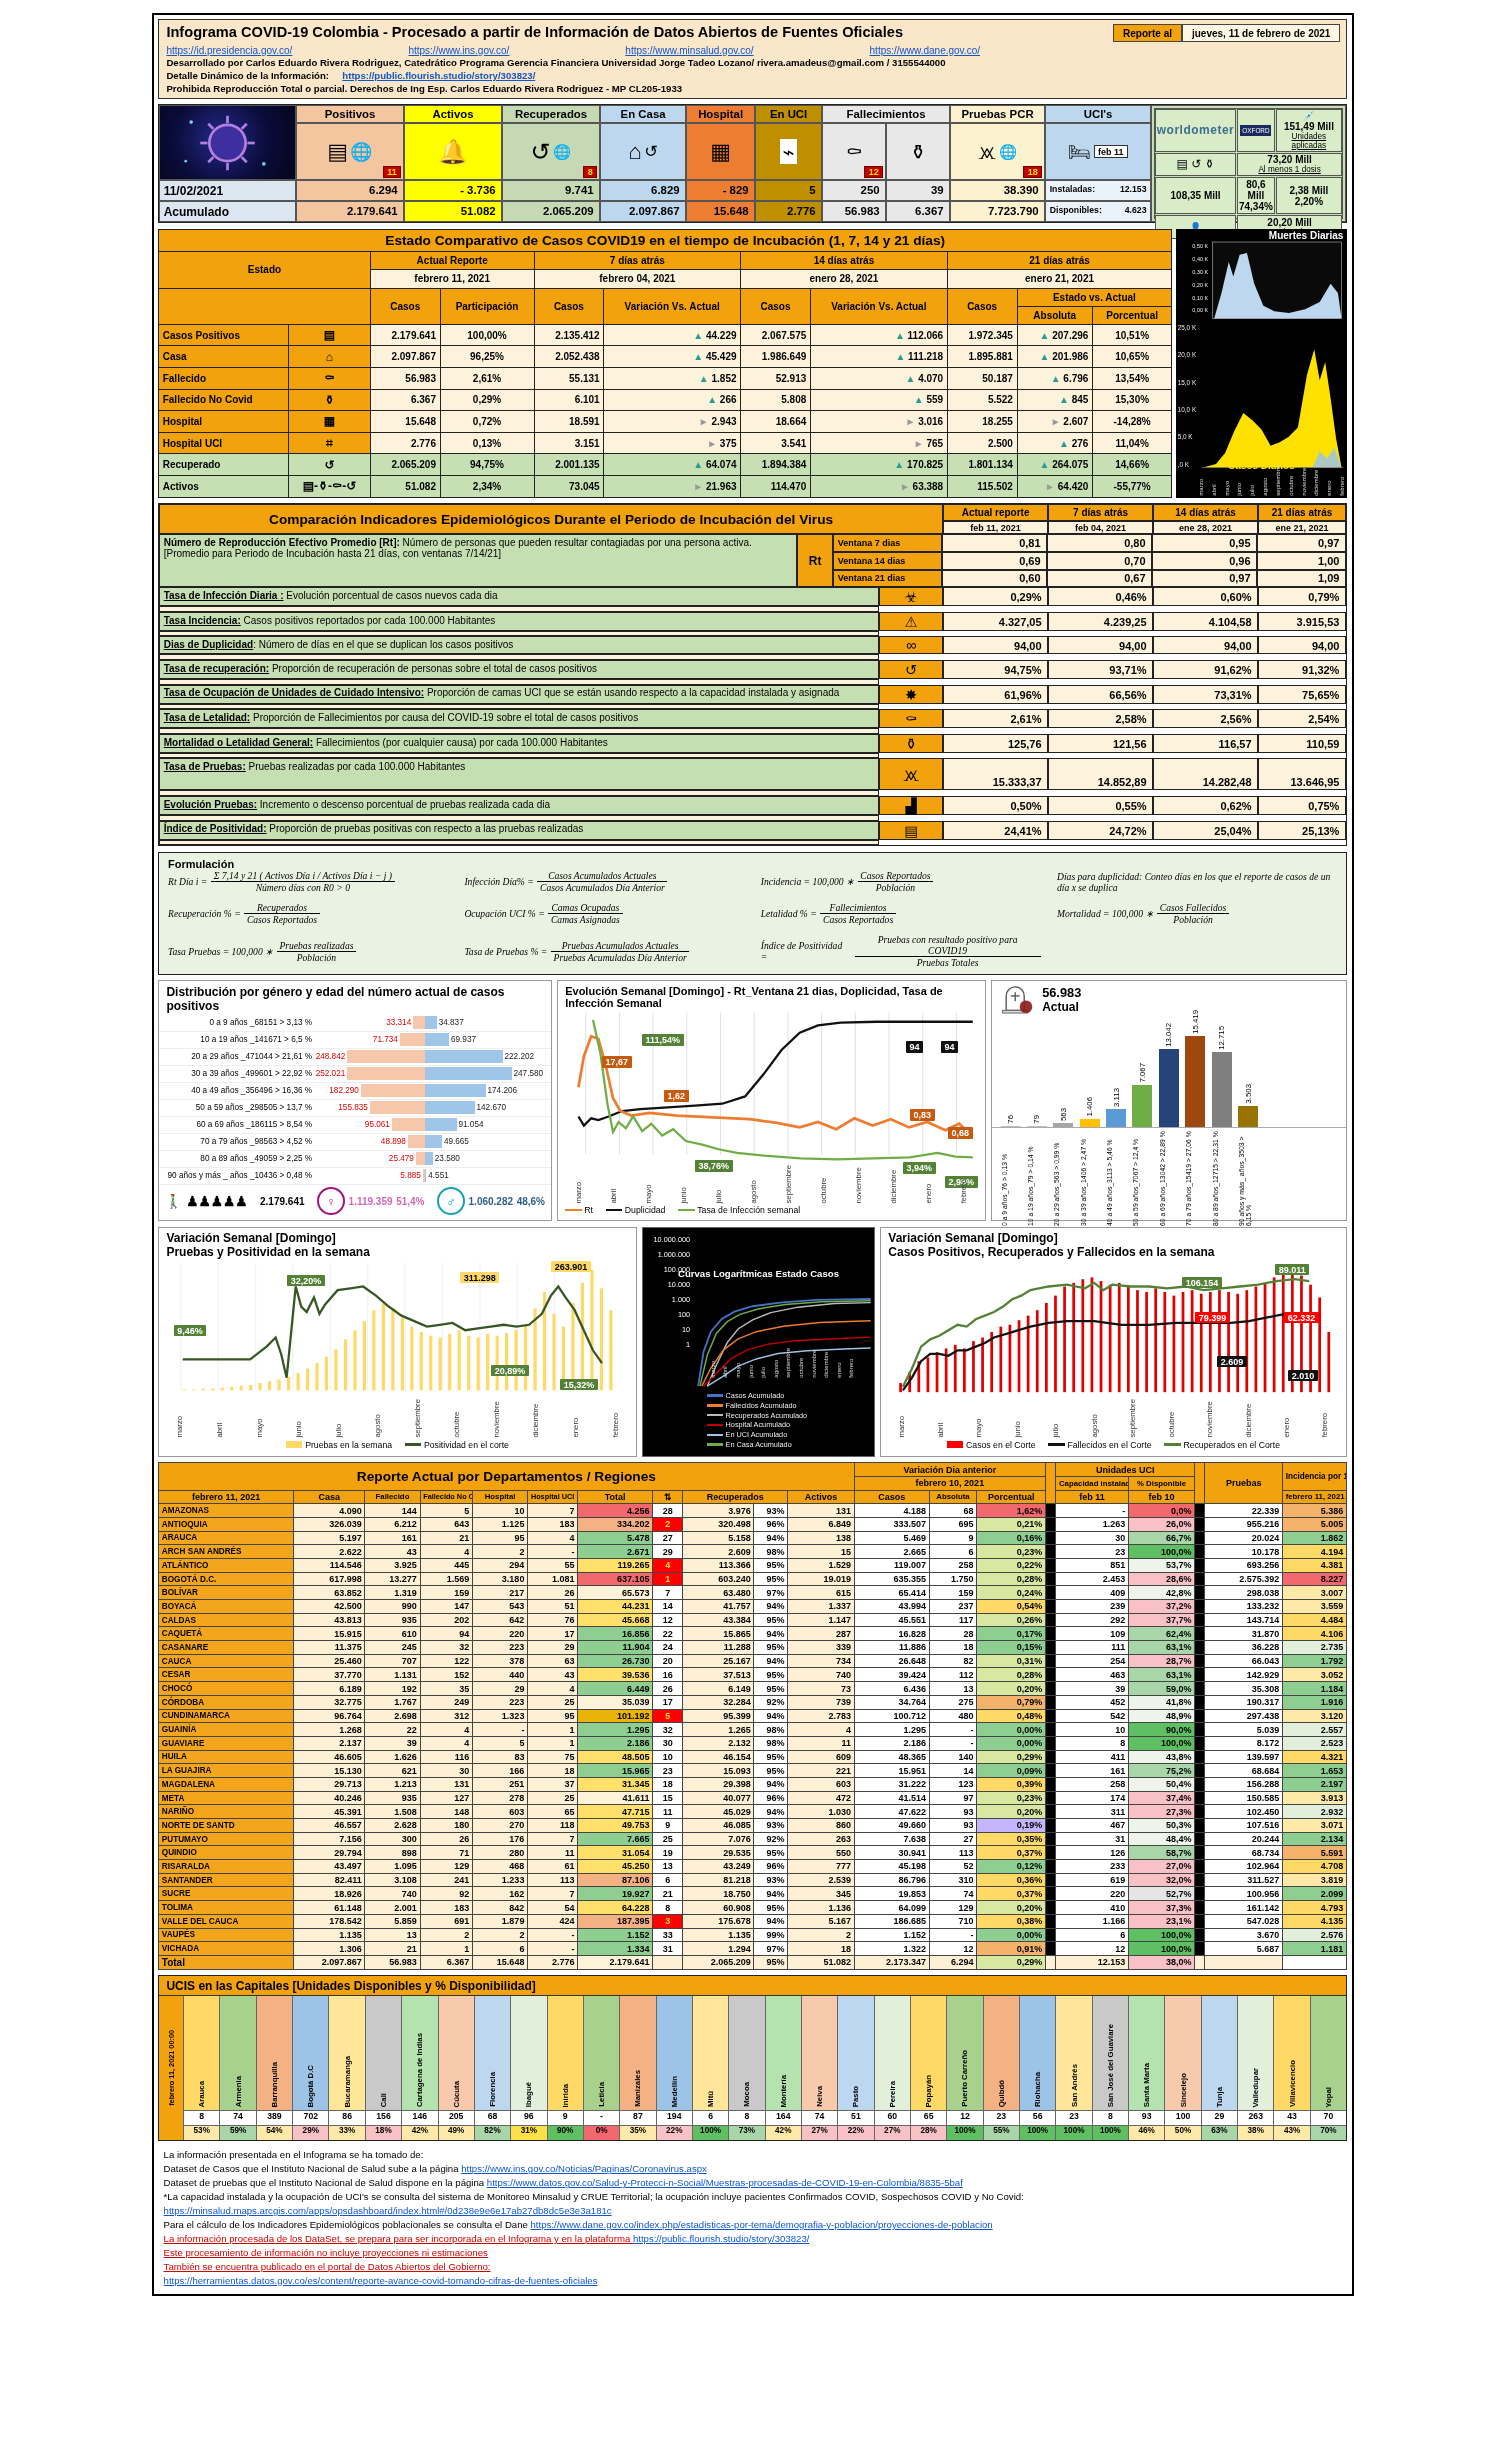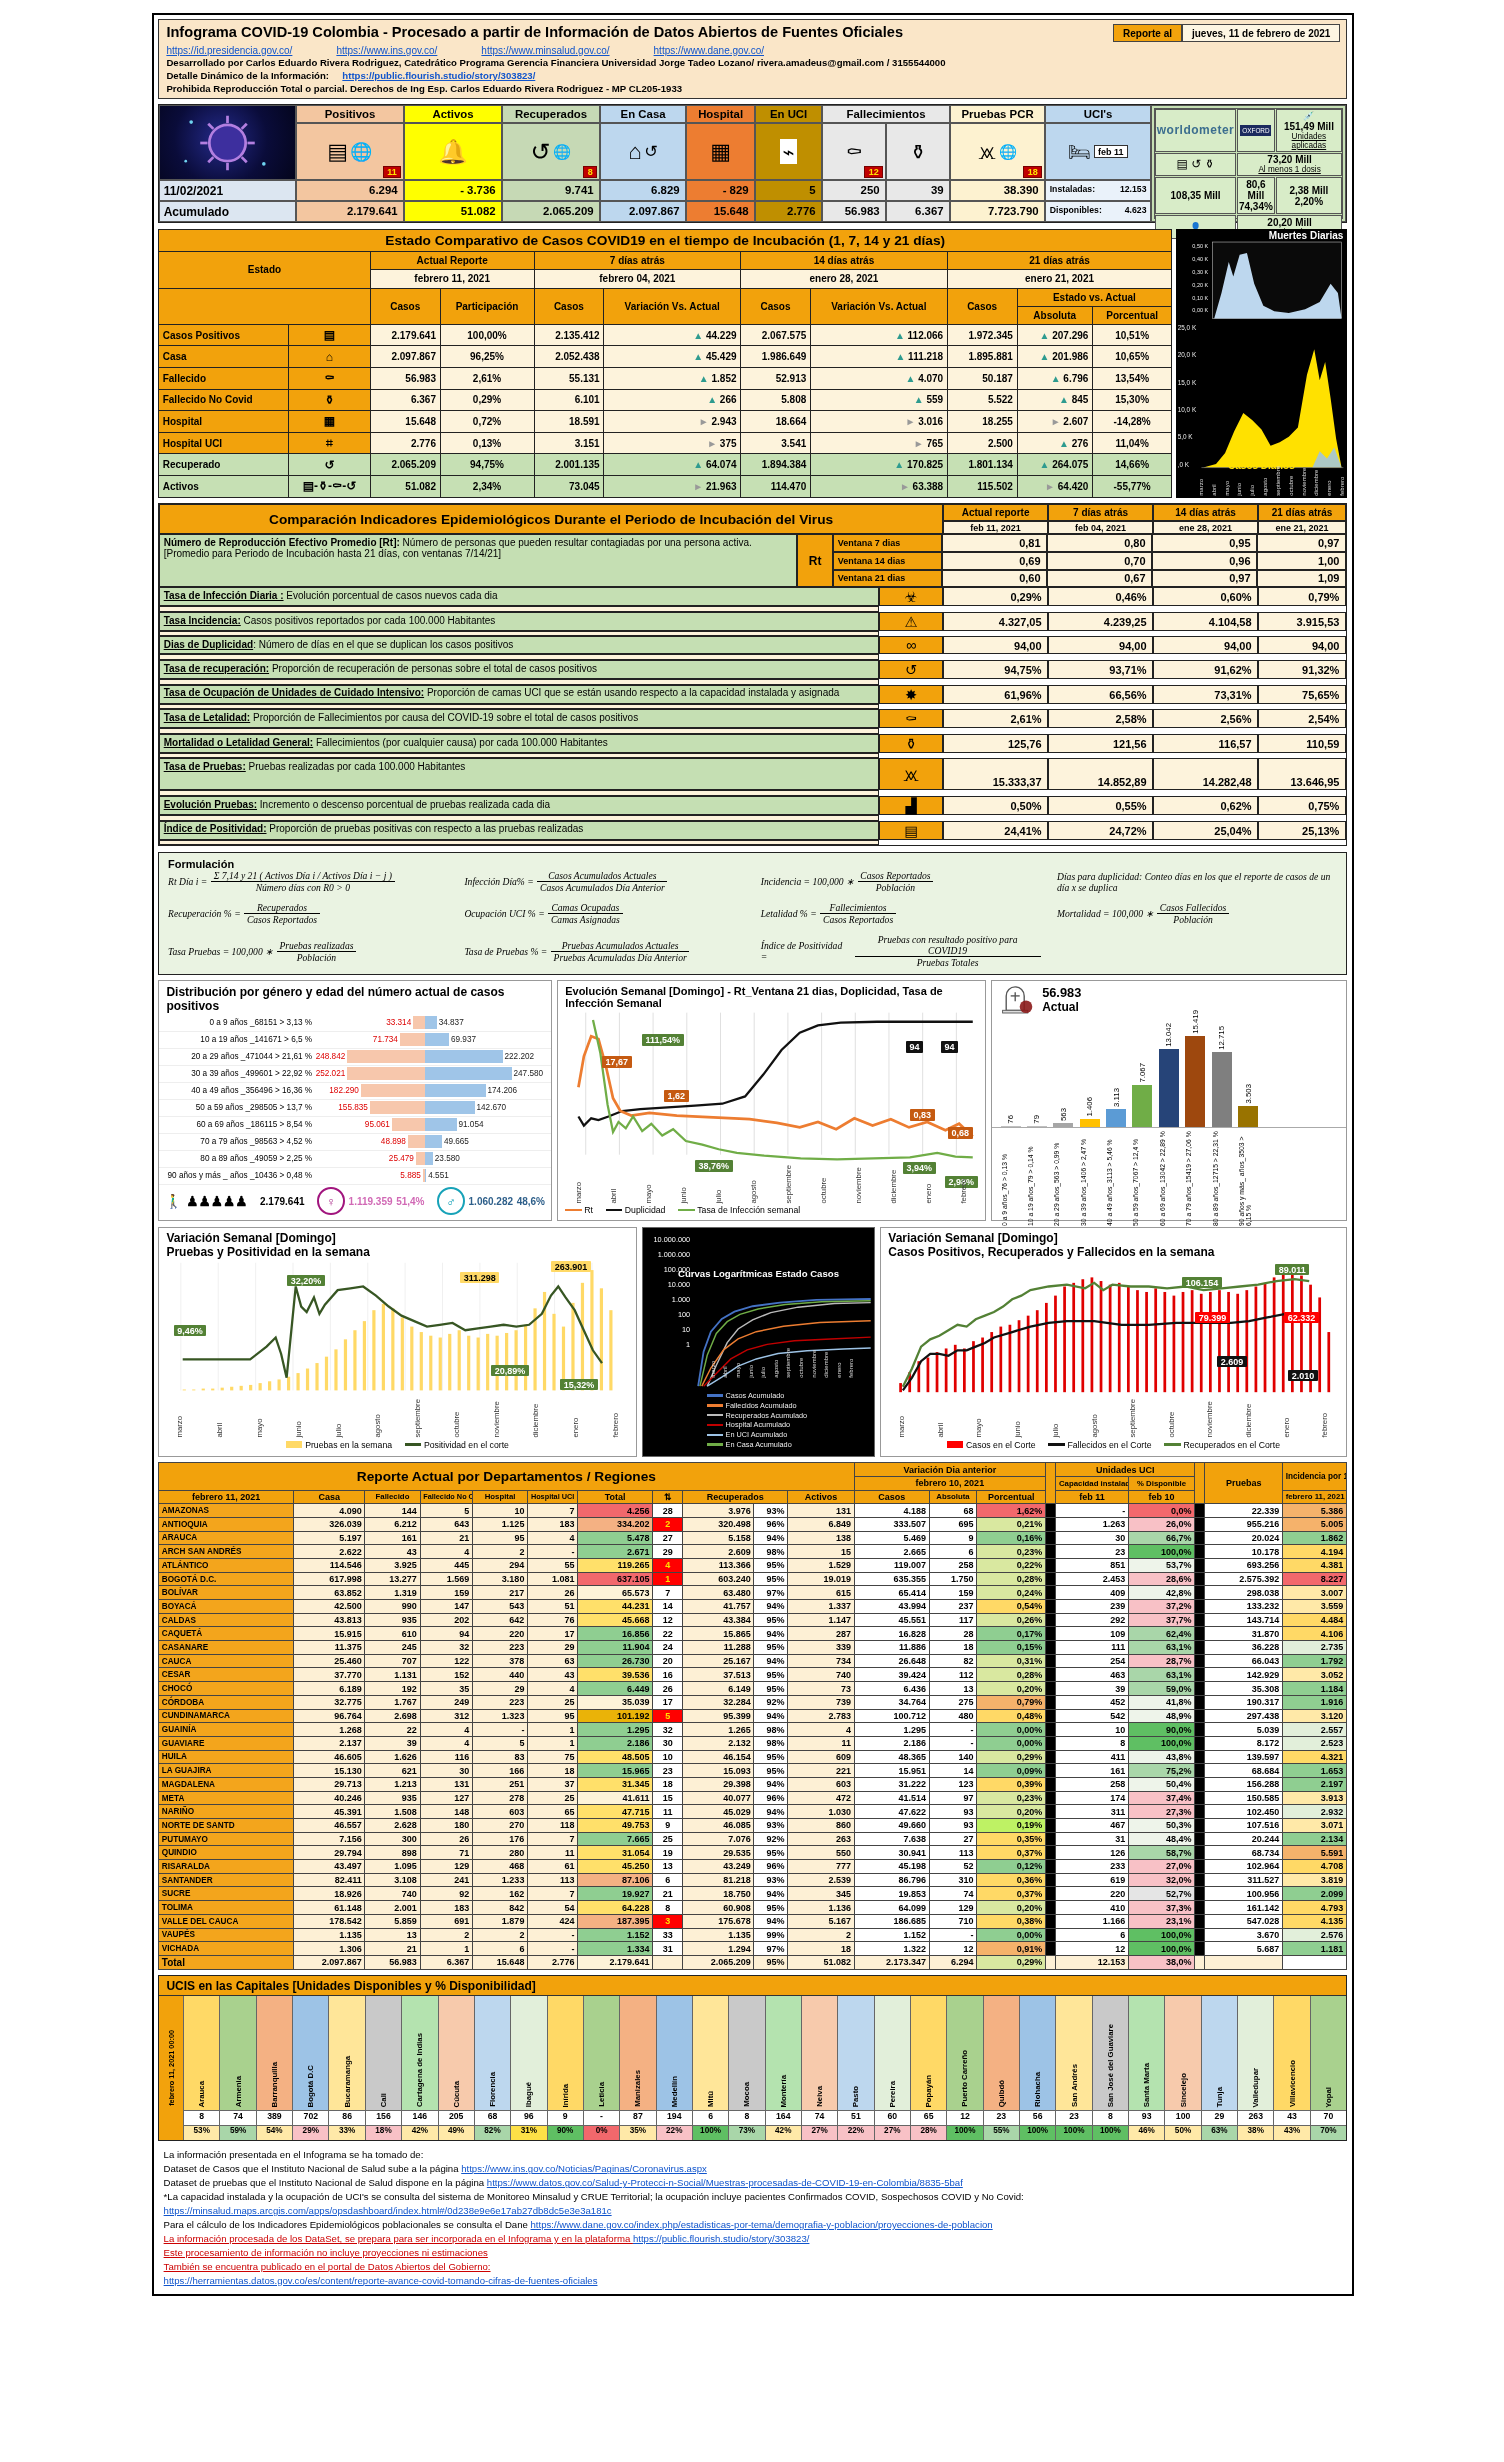--- a/index.html
+++ b/index.html
@@ -2,21 +2,21 @@
 <html style="font-size:14.6px"><head>
 <meta charset="utf-8">
 <style>
   html,body{margin:0;padding:0;background:#fff;font-family:"Liberation Sans",sans-serif;color:#000;}
   body{width:1505px;}
   .page{width:1202px;margin:12.8px auto;border:2.7px solid #000;padding:4.6px;background:#fff;box-sizing:border-box;}
   .sec{margin-bottom:5.5px;}
   
   .hdr{border:1.8px solid #333;background:#fae6c8;padding:3.6px 7.3px;position:relative;}
   .hdr-title{font-size:14.6px;font-weight:bold;}
-  .hdr-links{display:flex;gap:44px;margin:4.6px 0 1.8px 0;font-size:10px;}
+  .hdr-links{display:flex;gap:116px;margin:4.6px 0 1.8px 0;font-size:10px;}
   .hdr-links a, a.lnk{color:#1155cc;text-decoration:underline;}
   .hdr-line{font-size:9.6px;font-weight:bold;margin-top:1.8px;}
   .report-box{position:absolute;top:3.6px;right:5.5px;display:flex;font-size:10px;font-weight:bold;}
   .report-box .rl{background:#f2a20c;border:0.9px solid #444;padding:2.7px 9px;}
   .report-box .rd{background:#fdf6e3;border:0.9px solid #444;padding:2.7px 9px;}
   
   .band{display:grid;grid-template-columns:137px 108px 98px 98px 86px 69px 67px 64px 64px 95px 106px 1fr;
         grid-template-rows:18px 57px 21px 21px;border:1.8px solid #222;font-size:10px;}
   .band div{box-sizing:border-box;border:0.9px solid #555;}
   .b-lab{font-weight:bold;font-size:11.4px;text-align:center;line-height:16.4px;}
@@ -1786,21 +1786,21 @@
           <td class="dnum">180</td>
           <td class="dnum">270</td>
           <td class="dnum">118</td>
     <td class="dnum" style="background:#ffe06a">49.753</td>
     <td class="rank ">9</td>
     <td class="dnum">46.085</td>
           <td class="wnum">93%</td>
           <td class="dnum">860</td>
     <td class="wnum">49.660</td>
           <td class="wnum">93</td>
-    <td class="dnum" style="background:#bef264">0,19%</td>
+    <td class="dnum" style="background:#c4b5fd">0,19%</td>
     <td class="sepc"></td>
     <td class="wnum">467</td>
           <td class="dnum" style="background:#eef4ea">50,3%</td>
     <td class="sepc"></td>
     <td class="wnum">107.516</td>
           <td class="dnum" style="background:#ffe9a8">3.071</td>
         </tr>
         <tr>
           <td class="dname">PUTUMAYO</td>
     <td class="dnum">7.156</td>

